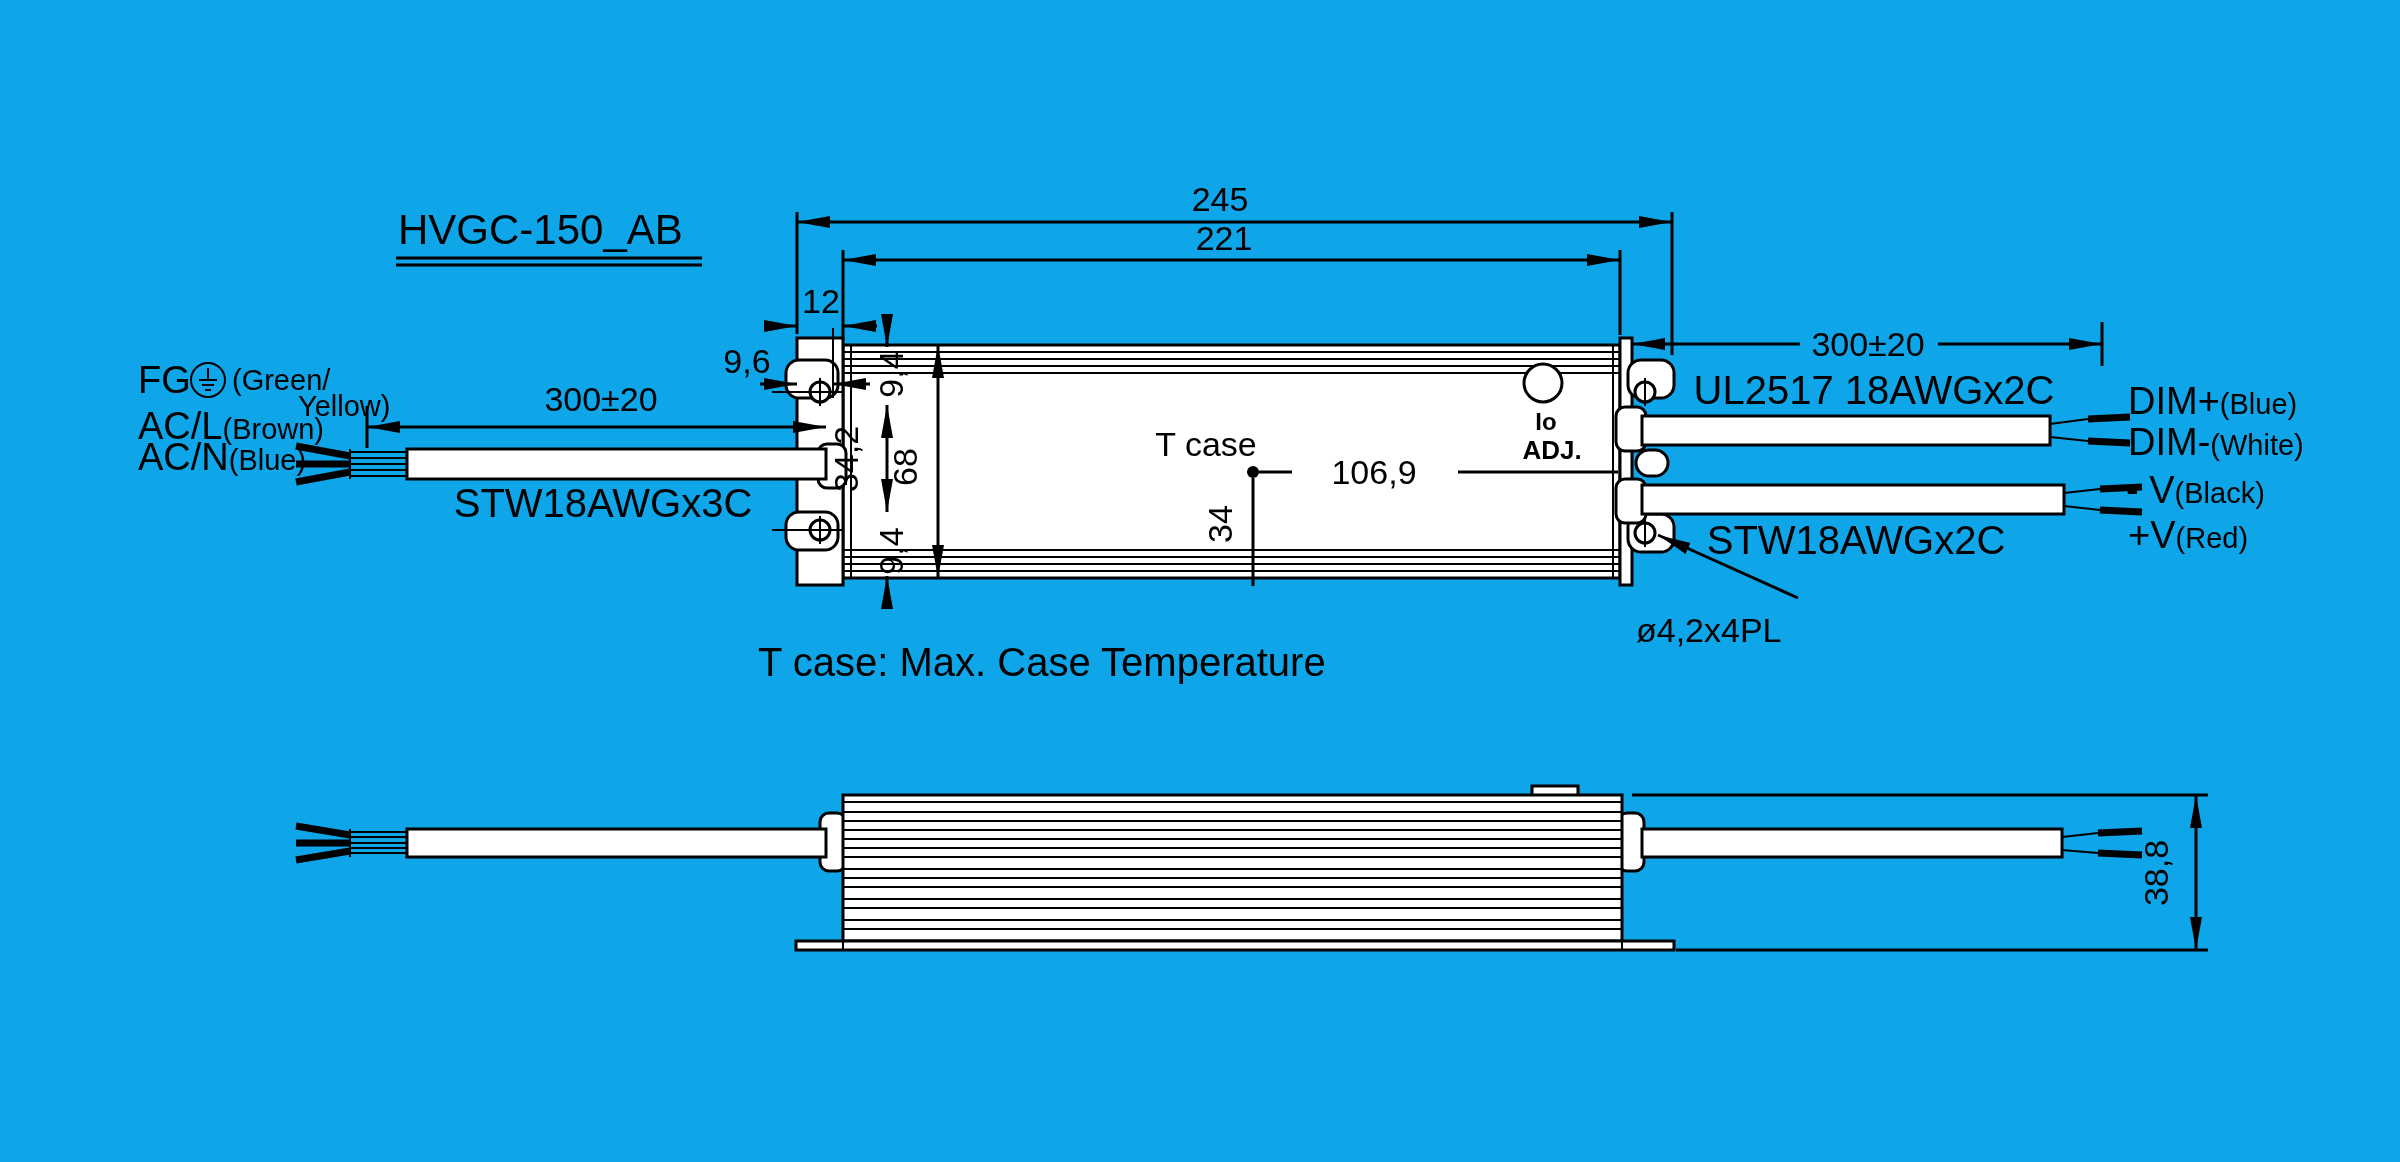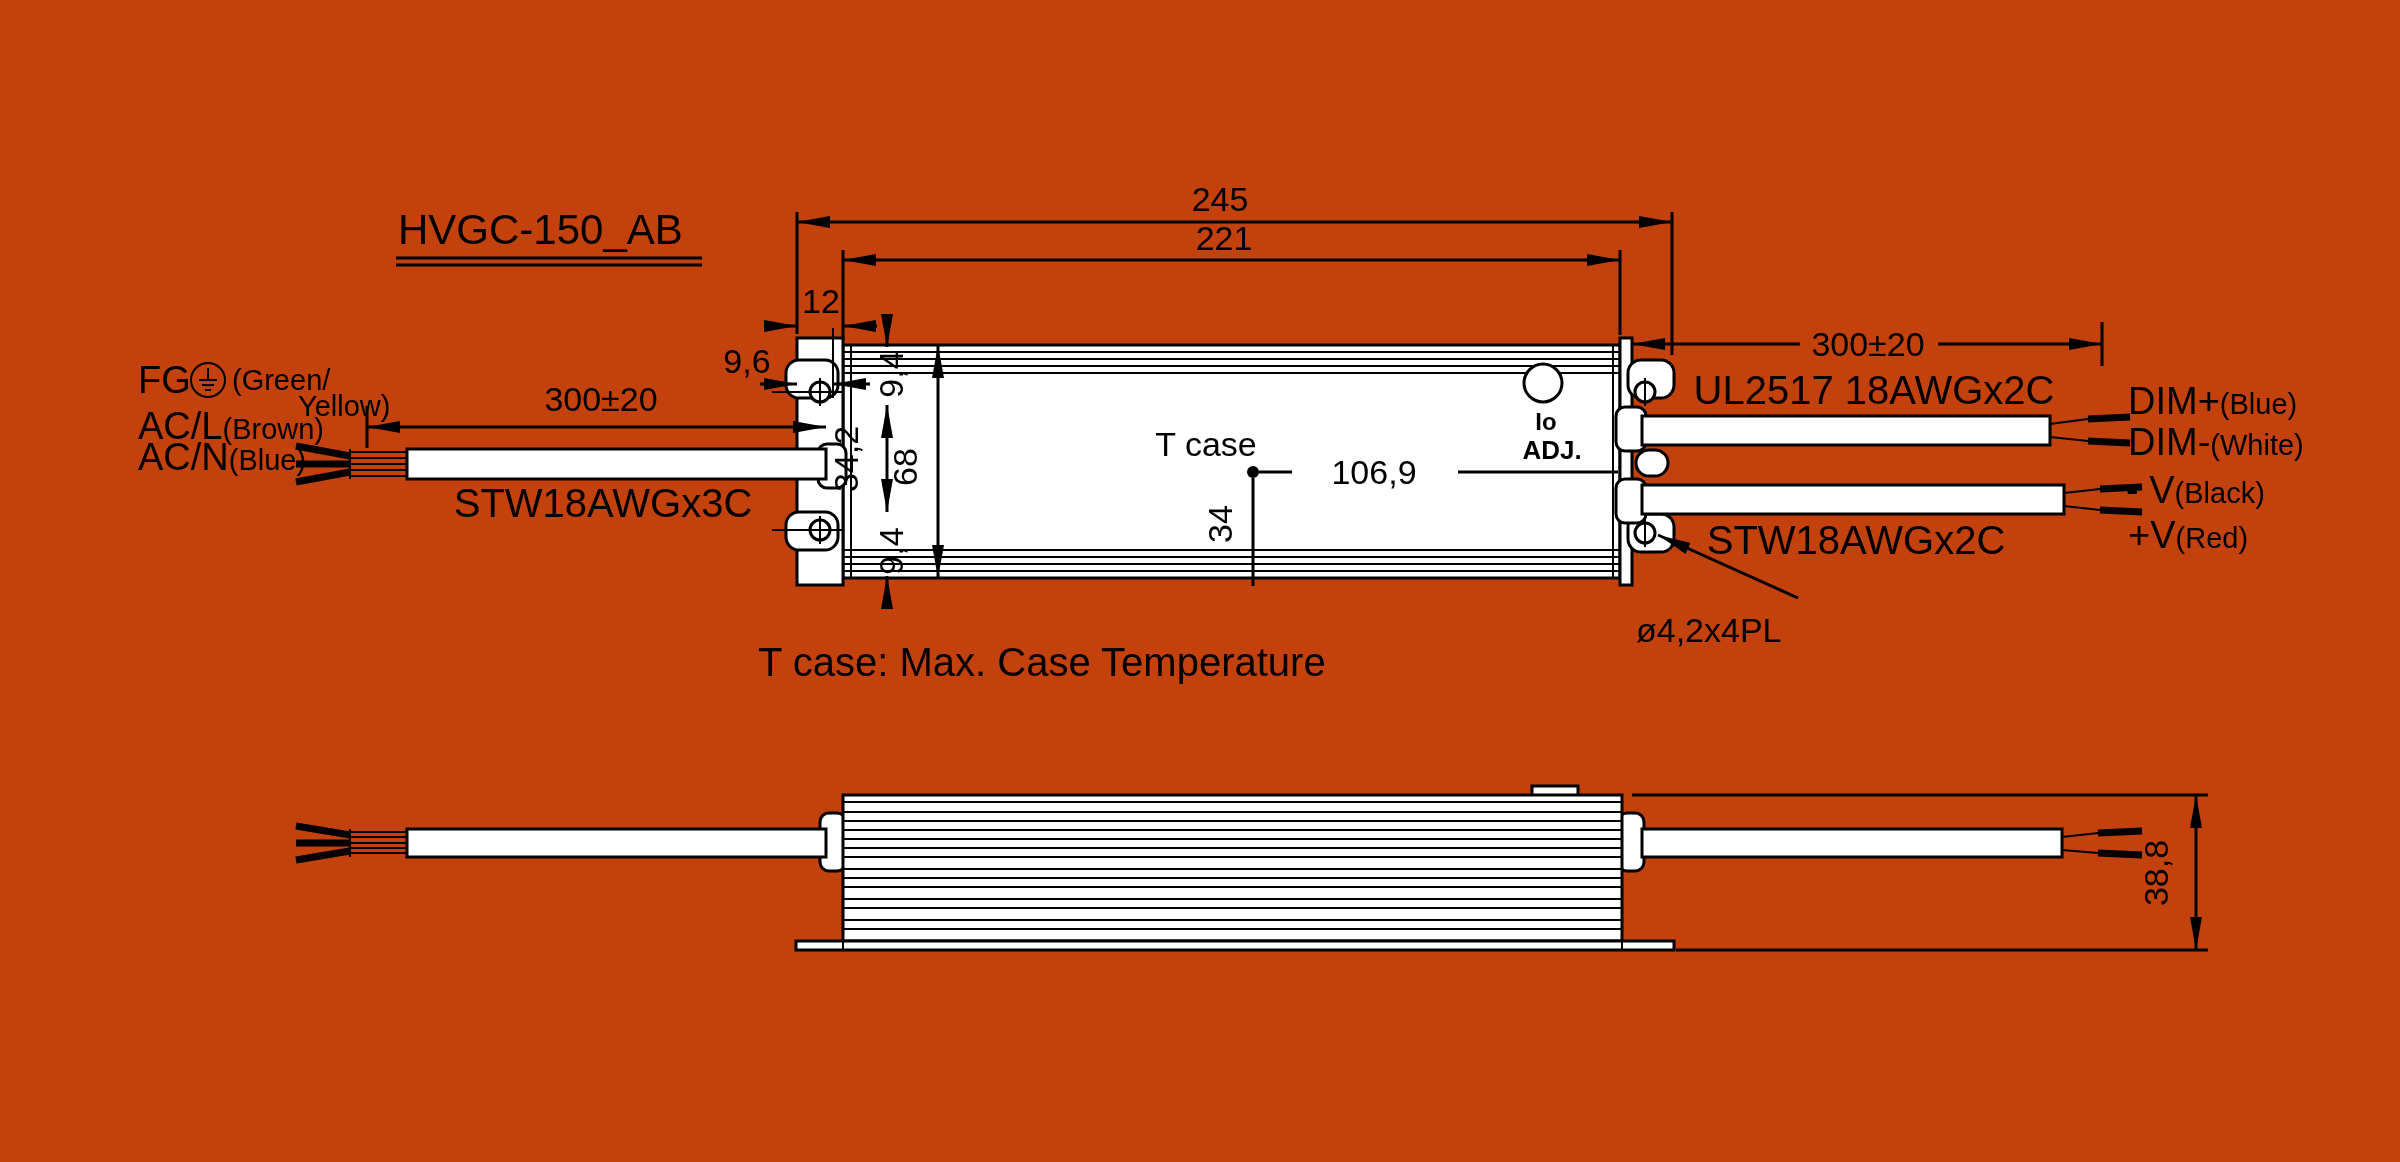--- a/index.html
+++ b/index.html
@@ -1,16 +1,16 @@
 <!DOCTYPE html>
 <html><head>
 <meta charset="utf-8">
 <style>
   html,body{margin:0;padding:0;background:#ffffff;}
-  .sheet{position:relative;width:2400px;height:1162px;background:#c2410c;overflow:hidden;}
+  .sheet{position:relative;width:2400px;height:1162px;background:#0ea5e9;overflow:hidden;}
   svg{display:block;}
   svg text{font-family:"Liberation Sans","DejaVu Sans",sans-serif;fill:#000;}
   .ln{stroke:#000;stroke-width:3;fill:none;}
   .thin{stroke:#000;stroke-width:2;fill:none;}
   .shape{stroke:#000;stroke-width:3;fill:#ffffff;}
   .dim{stroke:#000;stroke-width:3;fill:none;}
   .strand{stroke:#000;stroke-width:7;fill:none;}
   .dimtxt{font-size:34px;}
   .lbl{font-size:38px;}
   .sub{font-size:29px;}

